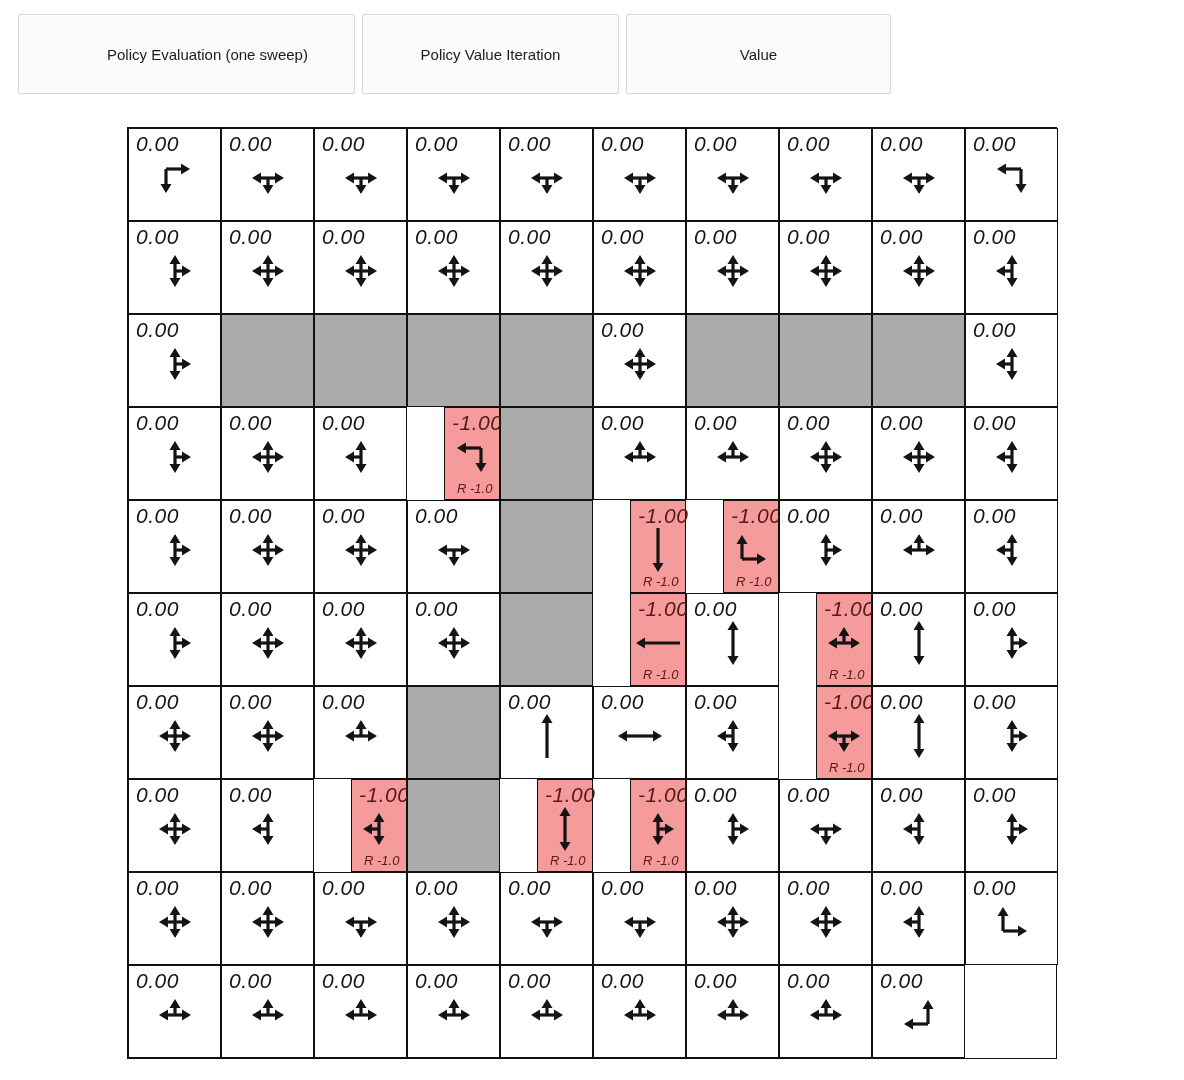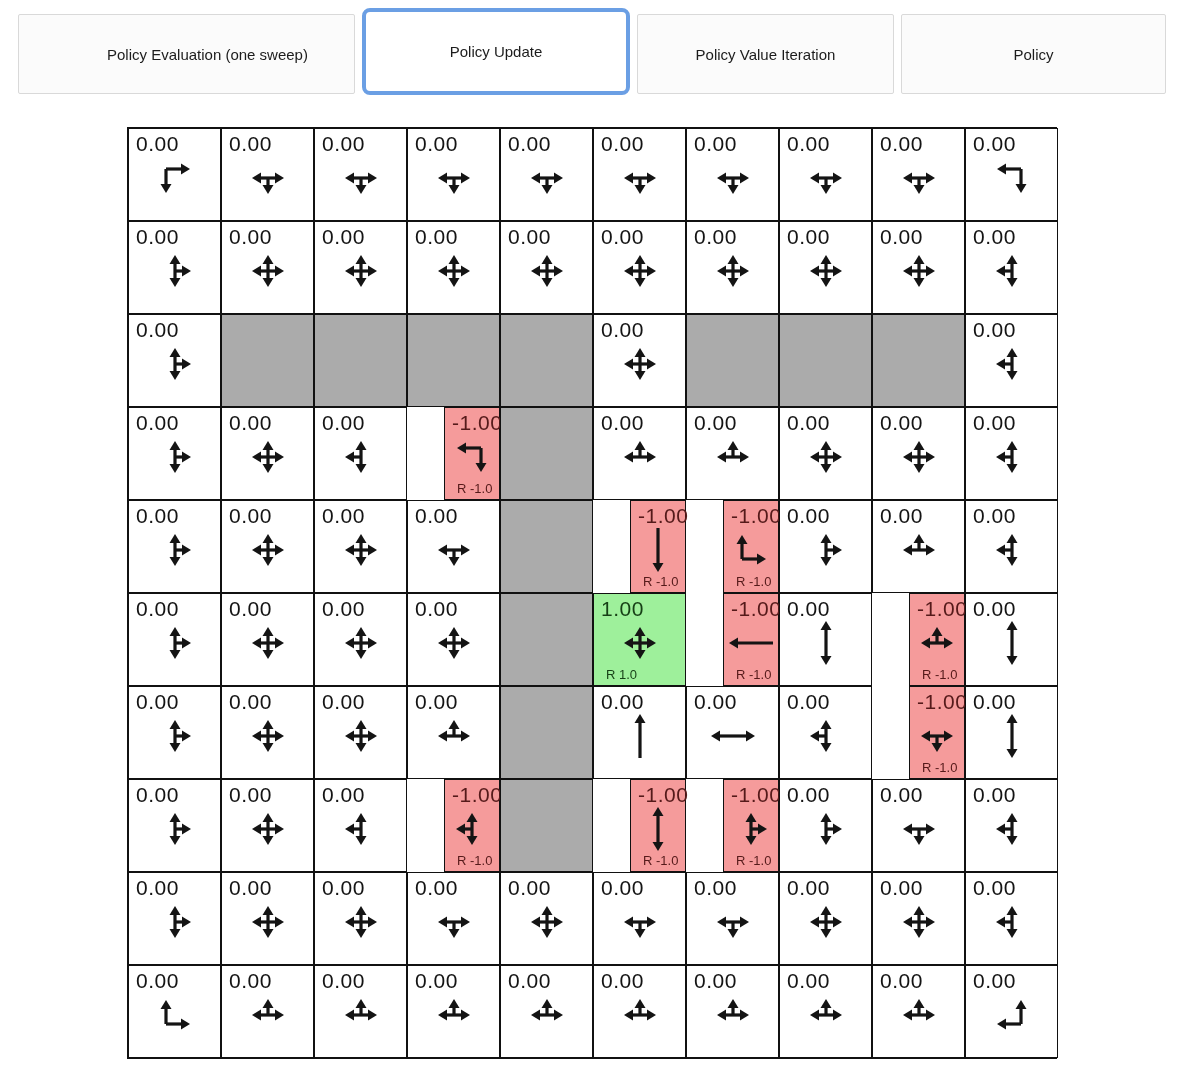--- a/index.html
+++ b/index.html
@@ -46,20 +46,21 @@
   .b2{flex:0 0 257px;}
   .b3{flex:0 0 265px;}
 
   .grid{
     margin:31px 0 0 127px;
     width:930px;
     display:grid;
     grid-template-columns:repeat(10,93px);
     grid-auto-rows:93px;
     border:1px solid var(--line);
+    font-style:italic;
   }
   .cell{
     position:relative;
     border:1px solid var(--line);
     background:#ffffff;
     overflow:visible;
   }
   .cell.wall{background:var(--wall);}
   .cell.neg{background:var(--neg);margin-left:37px;}
   .cell.pos{background:var(--pos);}
@@ -82,23 +83,22 @@
     position:absolute;
     left:12px;bottom:3px;
     font-size:13px;
   }
 </style>
 </head>
 <body>
 
 <div class="toolbar">
   <button class="tb b0">Policy Evaluation (one sweep)</button>
-  <button class="tb b1 active">Policy Update</button>
   <button class="tb b2">Policy Value Iteration</button>
-  <button class="tb b3">Policy</button>
+  <button class="tb b3">Value</button>
 </div>
 
 <div class="grid" id="grid">
     <div class="cell">
       <span class="val">0.00</span>
       <span class="arrow"><svg width="48" height="48" viewBox="-24 -24 48 48" xmlns="http://www.w3.org/2000/svg">
           <line x1="-9" y1="-9" x2="-9" y2="6" stroke="#141414" stroke-width="3.2"></line>
           <polygon fill="#141414" points="-9,15 -14.5,6 -3.5,6"></polygon>
           <line x1="-9" y1="-9" x2="6" y2="-9" stroke="#141414" stroke-width="3.2"></line>
           <polygon fill="#141414" points="15,-9 6,-3.5 6,-14.5"></polygon>
@@ -618,34 +618,20 @@
           <polygon fill="#141414" points="0,-16 5.5,-7 -5.5,-7"></polygon>
           <line x1="0" y1="0" x2="0" y2="7" stroke="#141414" stroke-width="3.2"></line>
           <polygon fill="#141414" points="0,16 -5.5,7 5.5,7"></polygon>
           <line x1="0" y1="0" x2="-7" y2="0" stroke="#141414" stroke-width="3.2"></line>
           <polygon fill="#141414" points="-16,0 -7,-5.5 -7,5.5"></polygon>
           <line x1="0" y1="0" x2="7" y2="0" stroke="#141414" stroke-width="3.2"></line>
           <polygon fill="#141414" points="16,0 7,5.5 7,-5.5"></polygon>
         </svg></span>
     </div>
     <div class="cell wall"></div>
-    <div class="cell pos">
-      <span class="val">1.00</span>
-      <span class="arrow"><svg width="48" height="48" viewBox="-24 -24 48 48" xmlns="http://www.w3.org/2000/svg">
-          <line x1="0" y1="0" x2="0" y2="-7" stroke="#141414" stroke-width="3.2"></line>
-          <polygon fill="#141414" points="0,-16 5.5,-7 -5.5,-7"></polygon>
-          <line x1="0" y1="0" x2="0" y2="7" stroke="#141414" stroke-width="3.2"></line>
-          <polygon fill="#141414" points="0,16 -5.5,7 5.5,7"></polygon>
-          <line x1="0" y1="0" x2="-7" y2="0" stroke="#141414" stroke-width="3.2"></line>
-          <polygon fill="#141414" points="-16,0 -7,-5.5 -7,5.5"></polygon>
-          <line x1="0" y1="0" x2="7" y2="0" stroke="#141414" stroke-width="3.2"></line>
-          <polygon fill="#141414" points="16,0 7,5.5 7,-5.5"></polygon>
-        </svg></span>
-      <span class="rlabel">R 1.0</span>
-    </div>
     <div class="cell neg">
       <span class="val">-1.00</span>
       <span class="arrow"><svg width="48" height="48" viewBox="-24 -24 48 48" xmlns="http://www.w3.org/2000/svg">
           <line x1="22" y1="0" x2="-13" y2="0" stroke="#141414" stroke-width="3.2"></line>
           <polygon fill="#141414" points="-22,0 -13,-5.5 -13,5.5"></polygon>
         </svg></span>
       <span class="rlabel">R -1.0</span>
     </div>
     <div class="cell">
       <span class="val">0.00</span>

